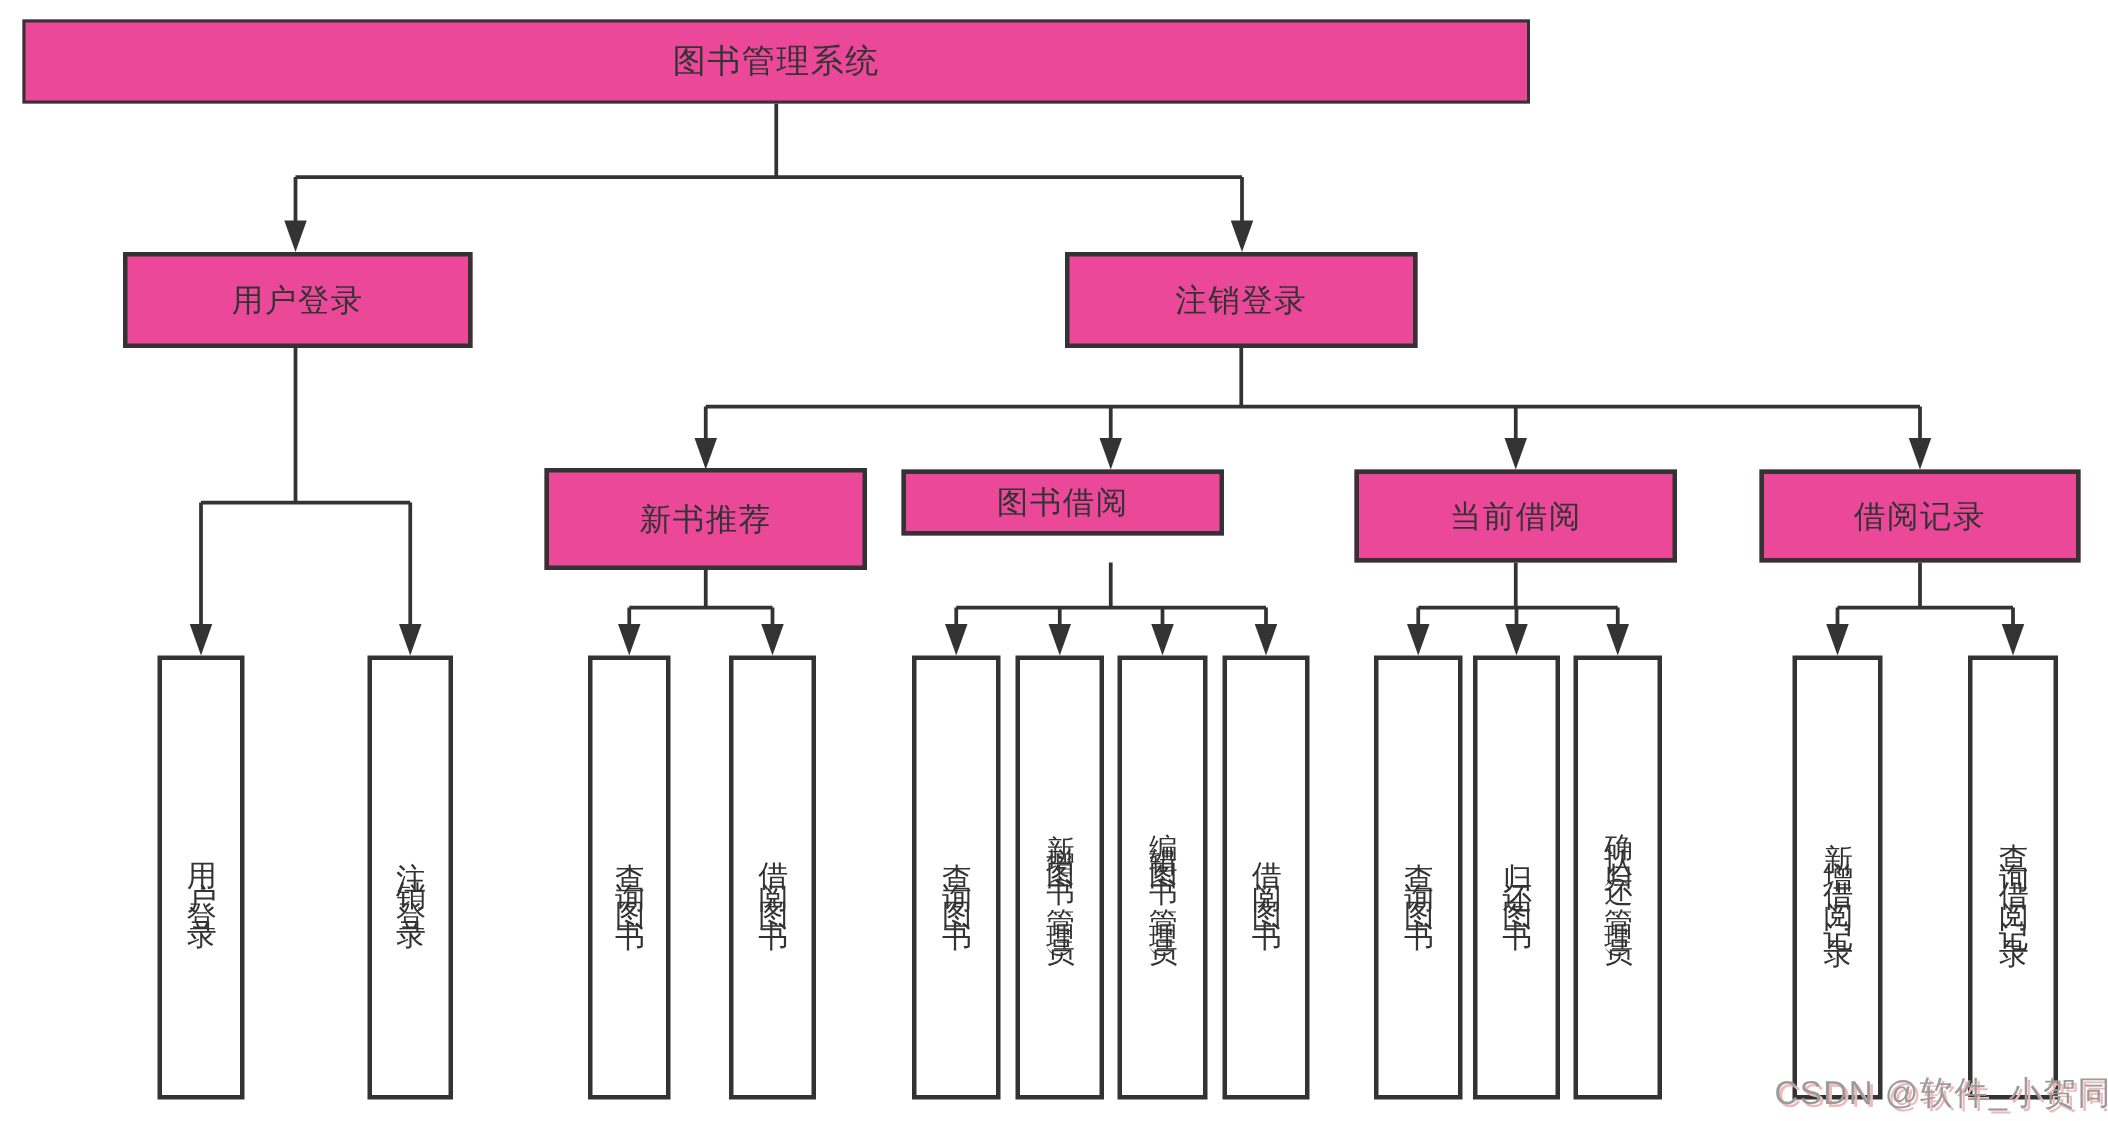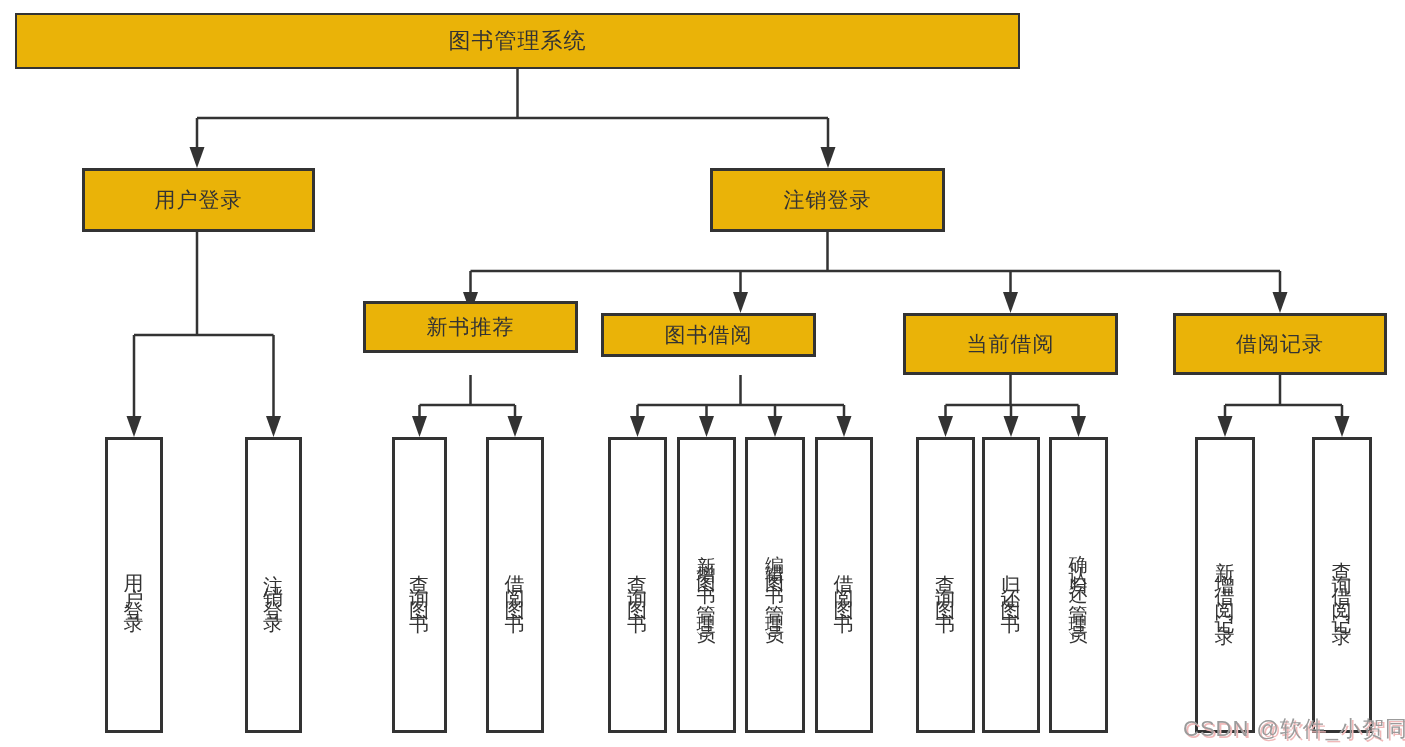--- a/index.html
+++ b/index.html
@@ -2,21 +2,21 @@
 <html><head>
 <meta charset="utf-8">
 <style>
   html,body{margin:0;padding:0;background:#fff;}
   .stage{
     position:relative;width:1405px;height:747px;background:#ffffff;
     font-family:"Liberation Sans", sans-serif;color:#333;overflow:hidden;
   }
   svg.connectors{position:absolute;left:0;top:0;width:1405px;height:747px;}
   .node{
-    position:absolute;border:3px solid #333;background:#eab308;box-sizing:border-box;
+    position:absolute;border:3px solid #333;background:#ec4899;box-sizing:border-box;
     display:flex;align-items:center;justify-content:center;
     font-size:21px;letter-spacing:1px;white-space:nowrap;
   }
   .node.root{border-width:2px;font-size:22px;}
   .leaf{
     position:absolute;border:3px solid #333;background:#fff;box-sizing:border-box;
     display:flex;align-items:center;justify-content:center;
     writing-mode:vertical-rl;text-orientation:mixed;
     font-size:20px;line-height:1;letter-spacing:13px;
   }
@@ -66,21 +66,21 @@
     <span>图书管理系统</span>
   </div>
 
   <div class="node" style="left:82px;top:168px;width:233px;height:64px;">
     <span>用户登录</span>
   </div>
   <div class="node" style="left:710px;top:168px;width:235px;height:64px;">
     <span>注销登录</span>
   </div>
 
-  <div class="node" style="left:363px;top:301px;width:215px;height:52px;text-align:right;">
+  <div class="node" style="left:363px;top:312px;width:215px;height:68px;text-align:right;">
     <span>新书推荐</span>
   </div>
   <div class="node" style="left:601px;top:313px;width:215px;height:44px;">
     <span>图书借阅</span>
   </div>
   <div class="node" style="left:1173px;top:313px;width:214px;height:62px;">
     <span>借阅记录</span>
   </div>
   <div class="node" style="left:903px;top:313px;width:215px;height:62px;">
     <span>当前借阅</span>

